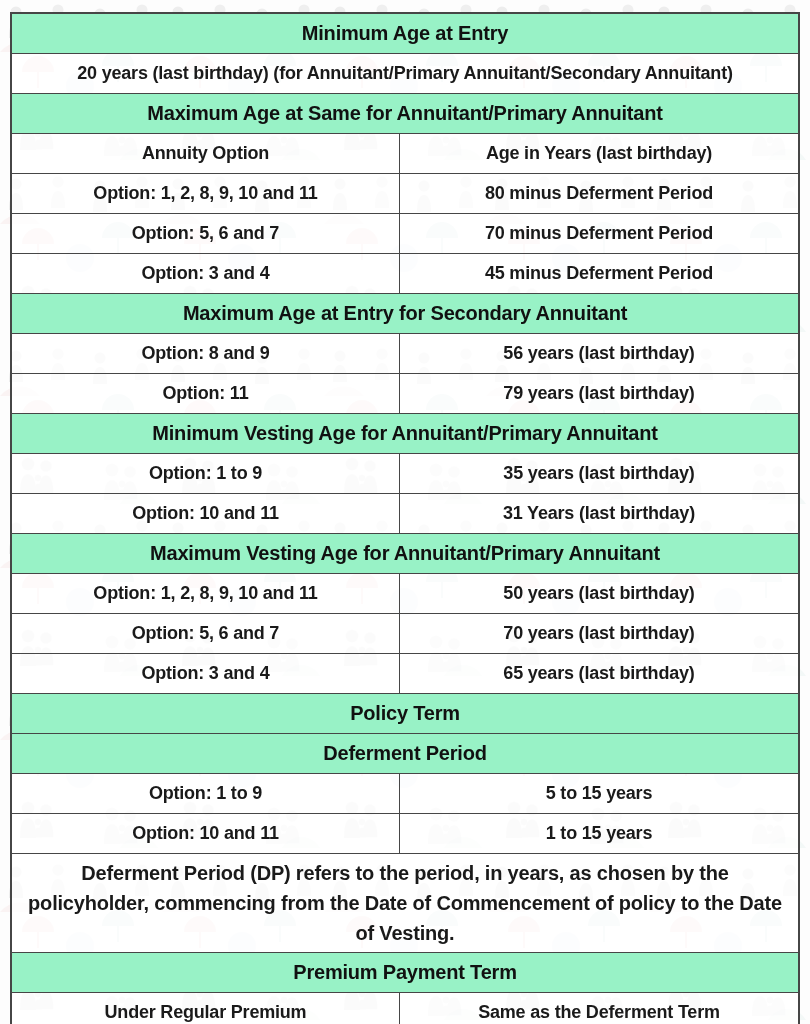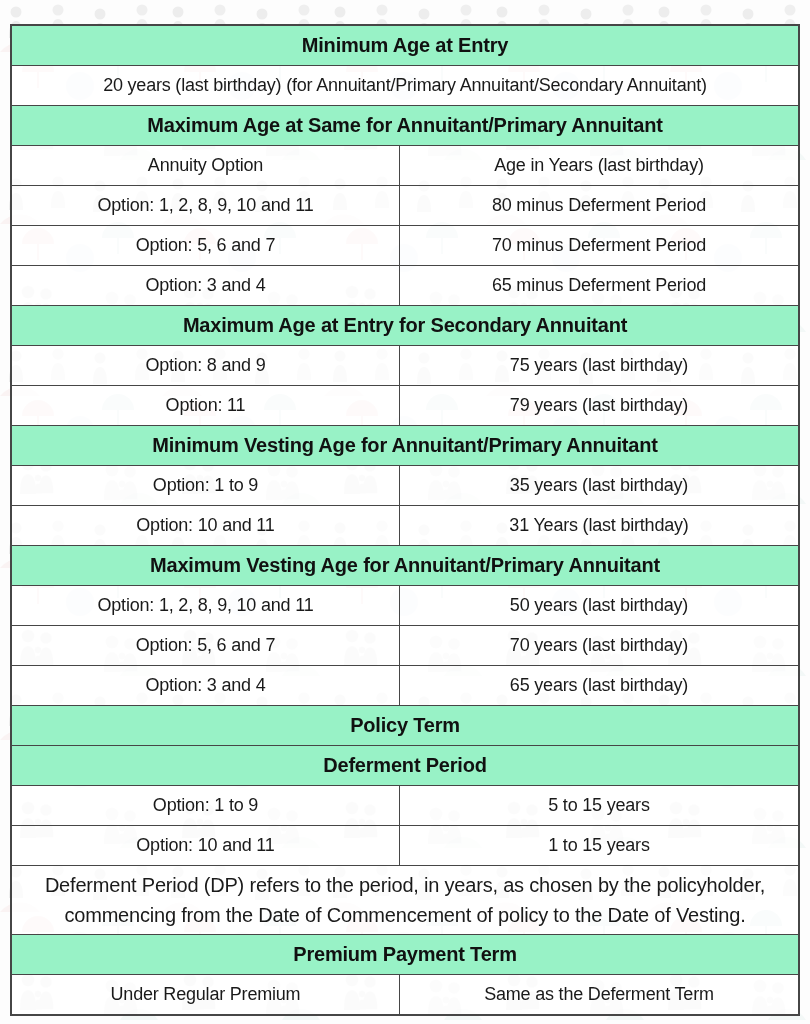--- a/index.html
+++ b/index.html
@@ -18,38 +18,39 @@
   .watermark-layer {
     position: absolute;
     inset: 0;
     z-index: 0;
   }
   .page {
     position: absolute;
     inset: 0;
     z-index: 1;
     box-sizing: border-box;
-    padding: 24px 10px 10px 10px;
+    padding: 12px 10px 10px 10px;
     border-radius: 7px;
   }
   table.policy-table {
     width: 100%;
     border-collapse: collapse;
     table-layout: fixed;
     border: 2px solid #464646;
   }
   table.policy-table td {
     border: 1.5px solid #464646;
     text-align: center;
     vertical-align: middle;
     font-size: 18px;
     padding: 2px 8px;
     height: 35px;
     background: rgba(255, 255, 255, 0.78);
     letter-spacing: -0.2px;
+    font-weight: bold;
   }
   tr.header-row td {
     background: #98f2c6;
     font-weight: bold;
     font-size: 20px;
     color: #111;
   }
   tr.note-row td {
     font-size: 20px;
     line-height: 1.5;
@@ -119,28 +120,28 @@
         <tr>
           <td>Option: 1, 2, 8, 9, 10 and 11</td>
           <td>80 minus Deferment Period</td>
         </tr>
         <tr>
           <td>Option: 5, 6 and 7</td>
           <td>70 minus Deferment Period</td>
         </tr>
         <tr>
           <td>Option: 3 and 4</td>
-          <td>65 minus Deferment Period</td>
+          <td>45 minus Deferment Period</td>
         </tr>
         <tr class="header-row">
           <td colspan="2" class="full-cell">Maximum Age at Entry for Secondary Annuitant</td>
         </tr>
         <tr>
           <td>Option: 8 and 9</td>
-          <td>75 years (last birthday)</td>
+          <td>56 years (last birthday)</td>
         </tr>
         <tr>
           <td>Option: 11</td>
           <td>79 years (last birthday)</td>
         </tr>
         <tr class="header-row">
           <td colspan="2" class="full-cell">Minimum Vesting Age for Annuitant/Primary Annuitant</td>
         </tr>
         <tr>
           <td>Option: 1 to 9</td>

